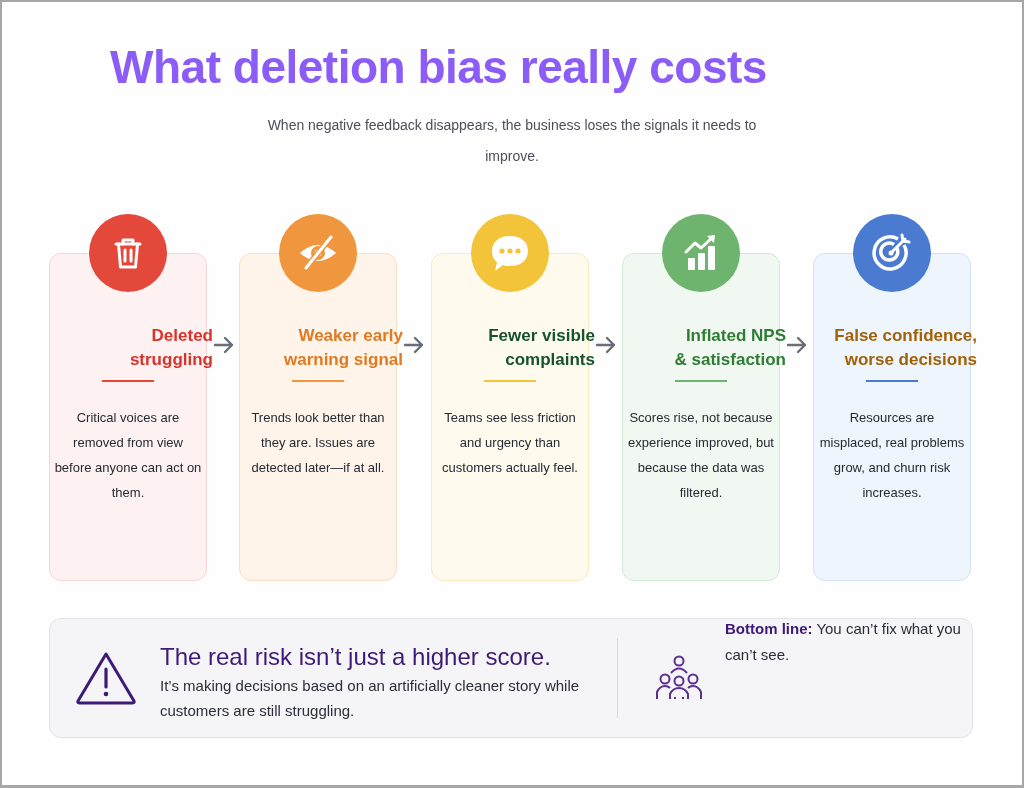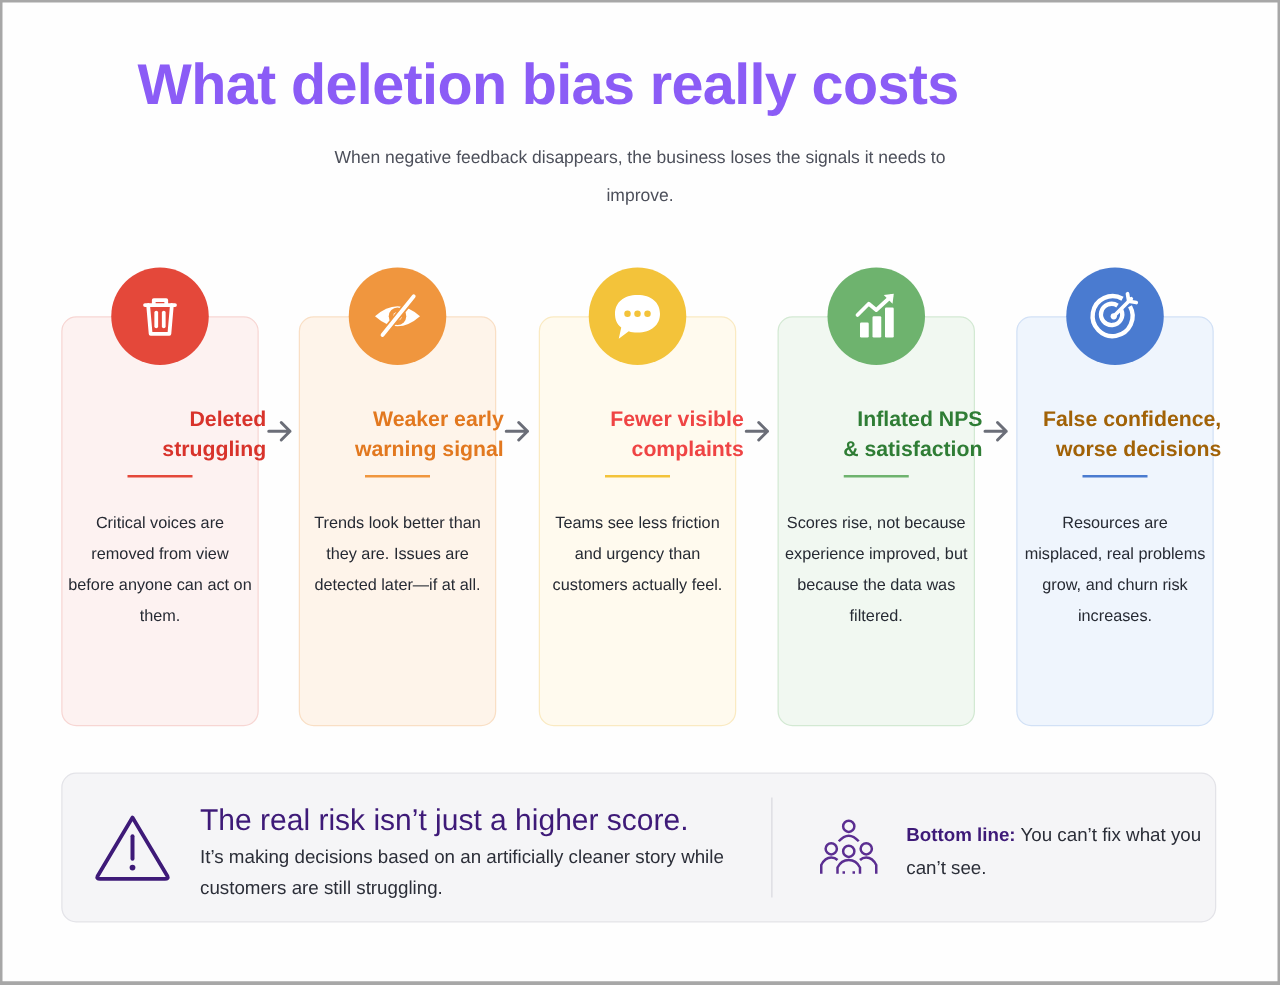--- a/index.html
+++ b/index.html
@@ -16,21 +16,21 @@
   .card-rule { position: absolute; top: 380px; width: 52px; height: 2px; }
   .card-body { position: absolute; top: 405px; width: 170px; text-align: center; font-size: 13px; line-height: 25px; color: #262a33; }
   .arrow { position: absolute; top: 336px; width: 22px; height: 18px; }
 
   .callout { position: absolute; left: 49px; top: 618px; width: 924px; height: 120px; background: #f5f5f7; border: 1.5px solid #e3e3e8; border-radius: 12px; }
   .warn-icon { position: absolute; left: 74px; top: 650px; width: 64px; height: 56px; }
   .callout-title { position: absolute; left: 160px; top: 643px; font-size: 24px; font-weight: 400; color: #3e1a78; }
   .callout-body { position: absolute; left: 160px; top: 673px; width: 440px; font-size: 15px; line-height: 25px; color: #2b2e38; }
   .callout-divider { position: absolute; left: 617px; top: 638px; width: 1px; height: 80px; background: #d9d9df; }
   .team-icon { position: absolute; left: 654px; top: 654px; width: 50px; height: 50px; }
-  .bottom-line { position: absolute; left: 725px; top: 656px; width: 240px; font-size: 15px; line-height: 26px; color: #2b2e38; }
+  .bottom-line { position: absolute; left: 725px; top: 616px; width: 240px; font-size: 15px; line-height: 26px; color: #2b2e38; }
   .bottom-line b { color: #3e1a78; font-weight: 700; }
 </style>
 </head>
 <body>
 
 <div class="frame"></div>
 
 <h1 class="title">What deletion bias really costs</h1>
 <p class="subtitle">When negative feedback disappears, the business loses the signals it needs to improve.</p>
 
@@ -81,21 +81,21 @@
     <div class="icon-circle" style="left:471px;background:#f3c33a">
       <span style="display:flex">
         <svg width="44" height="44" viewBox="0 0 44 44">
           <path d="M22 5 C33 5 40 11 40 20 C40 29 33 35 22 35 C19 35 17 35 15 34 L7 40 L9 31 C5 28 4 24 4 20 C4 11 11 5 22 5 Z" fill="#fff"></path>
           <circle cx="14" cy="20" r="2.6" fill="#f3c33a"></circle>
           <circle cx="22" cy="20" r="2.6" fill="#f3c33a"></circle>
           <circle cx="30" cy="20" r="2.6" fill="#f3c33a"></circle>
         </svg>
       </span>
     </div>
-    <div class="card-title" style="left:425px;color:#ef4444">
+    <div class="card-title" style="left:425px;color:#14532d">
       <div>Fewer visible</div>
       <div>complaints</div>
     </div>
     <div class="card-rule" style="left:484px;background:#f3c33a"></div>
     <div class="card-body" style="left:425px;padding:0 10px">Teams see less friction and urgency than customers actually feel.</div>
     <svg class="arrow" style="left:595px" viewBox="0 0 22 18">
       <path d="M2 9 H19 M12 2 L19 9 L12 16" fill="none" stroke="#6b6e78" stroke-width="2.4" stroke-linecap="round" stroke-linejoin="round"></path>
     </svg>
     <div class="card" style="left:622px;background:#f1f8f1;border-color:#d3e9d3"></div>
     <div class="icon-circle" style="left:662px;background:#6eb36e">

